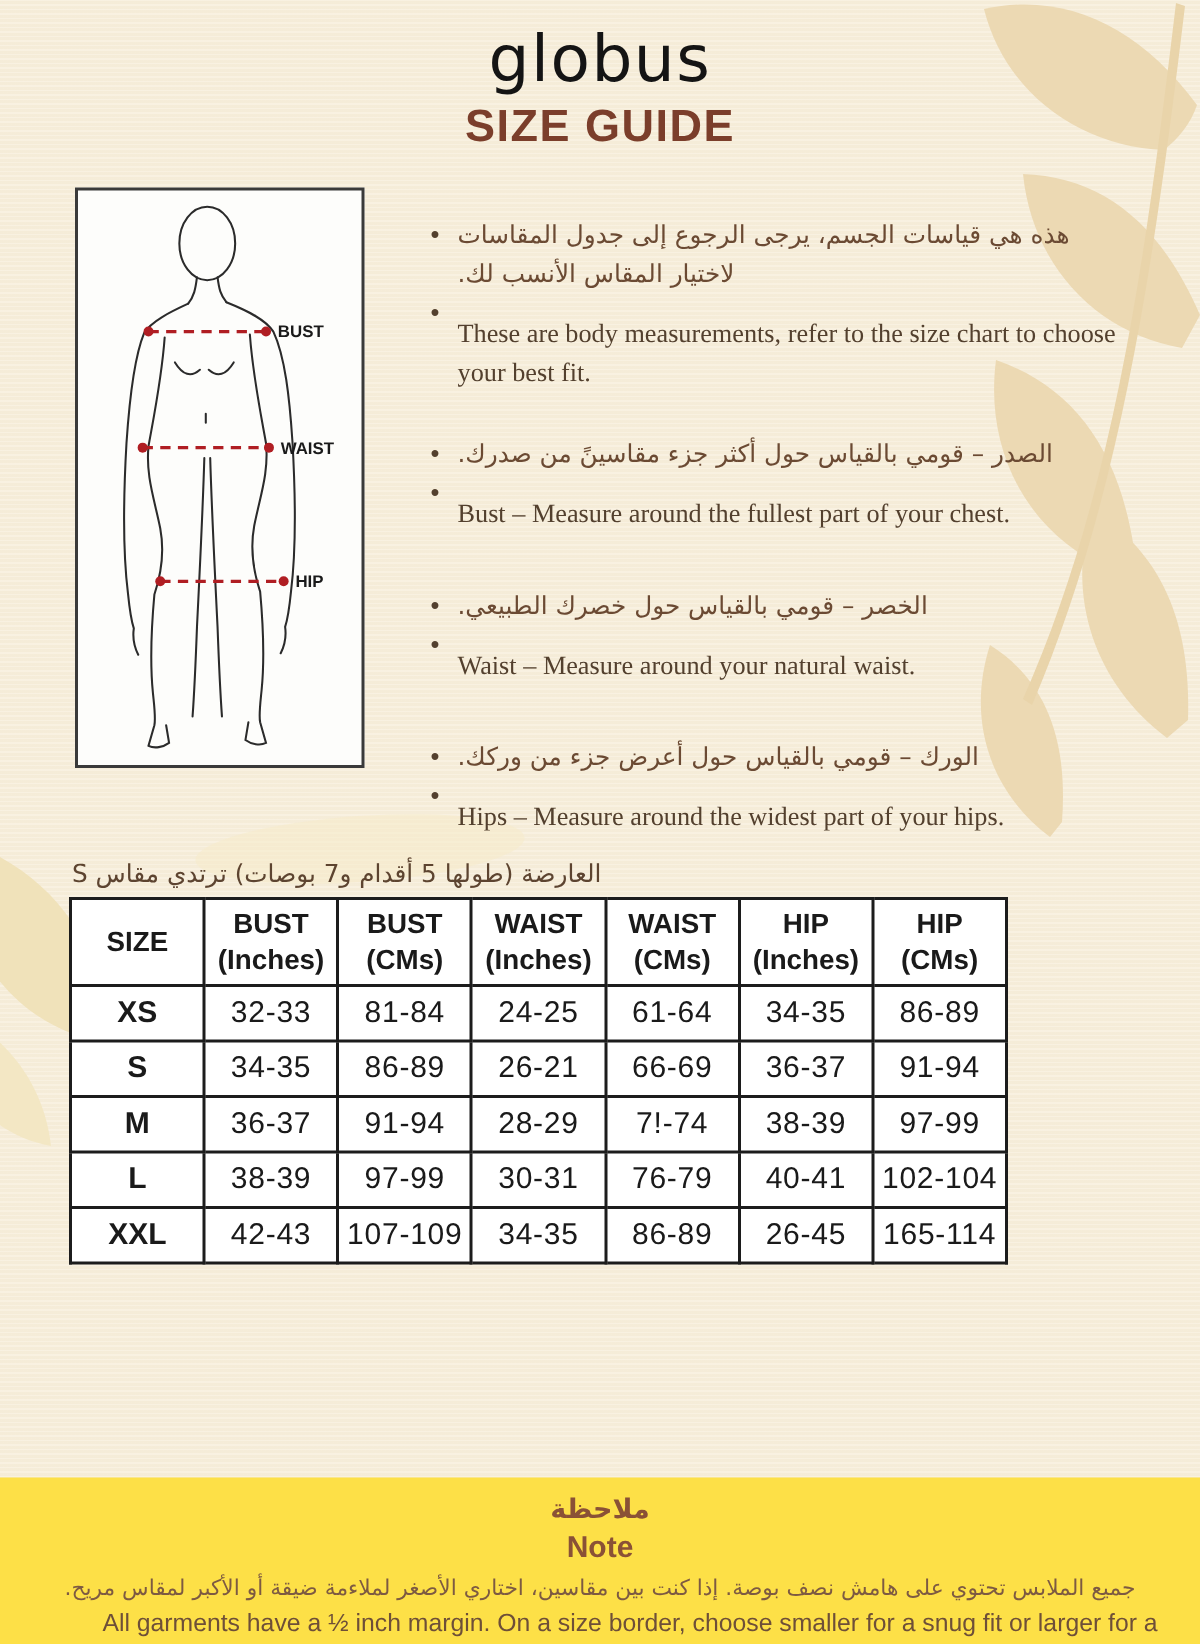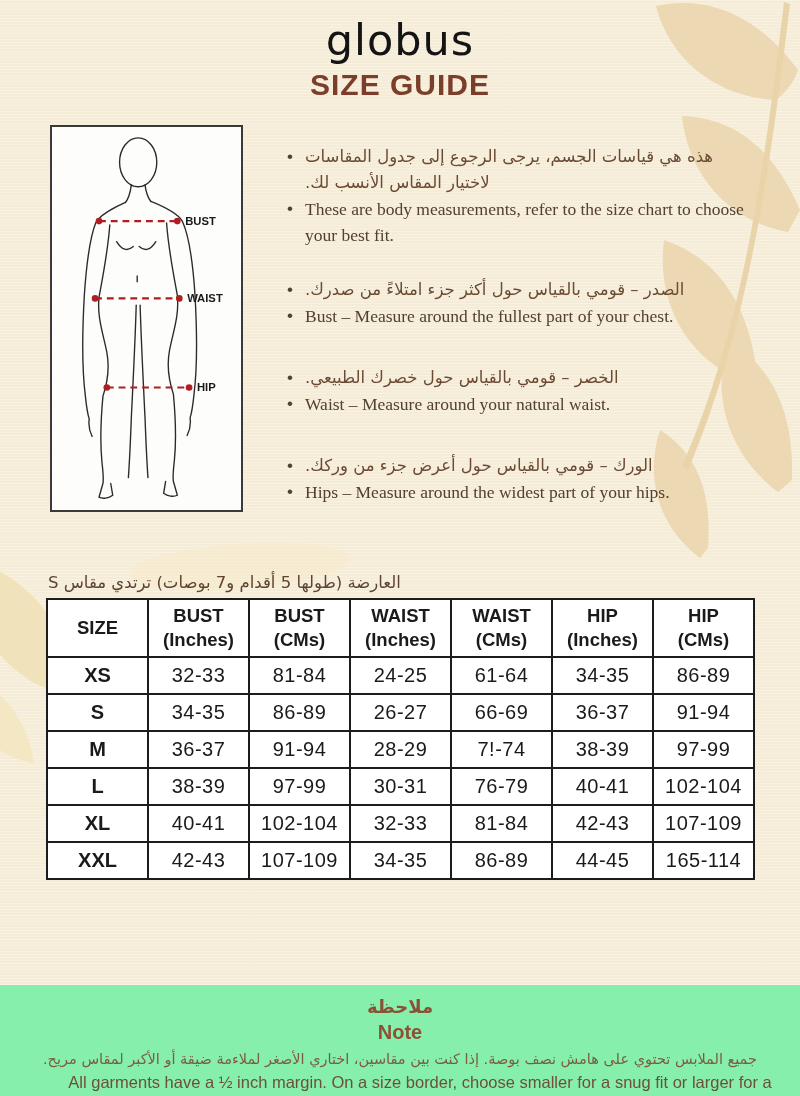--- a/index.html
+++ b/index.html
@@ -16,37 +16,37 @@
   .logo{font-family:"DejaVu Sans", sans-serif;font-size:43px;font-weight:500;letter-spacing:1px;color:#141414;line-height:48px;}
   .size-guide{font-family:"Liberation Sans", sans-serif;font-size:30px;font-weight:800;letter-spacing:1px;color:#7b3e2b;line-height:38px;margin-top:2px;}
   
   .figure-box{position:absolute;left:50px;top:125px;width:193px;height:387px;background:#fdfdfb;border:2px solid #3a3a3a;box-sizing:border-box;}
   
   .bullets{position:absolute;left:287px;top:144px;width:468px;}
   .b-group{margin-bottom:29px;}
   .b-item{display:flex;align-items:flex-start;}
   .b-dot{width:18px;flex:0 0 18px;font-size:17px;line-height:26px;color:#53402e;}
   .b-txt-ar{flex:1;direction:rtl;text-align:left;font-family:"DejaVu Sans","Liberation Sans",sans-serif;font-size:16.5px;line-height:26px;color:#6b4a33;}
-  .b-txt-en{flex:1;font-family:"Liberation Serif", serif;font-size:17.5px;line-height:26px;color:#53402e;}
+  .b-txt-en{flex:1;font-family:"Liberation Serif", serif;font-size:17.5px;line-height:26px;color:#53402e;margin-top:13px;}
   
   .model-note{position:absolute;left:48px;top:531px;width:560px;}
   .model-ar{direction:rtl;text-align:left;font-family:"DejaVu Sans","Liberation Sans",sans-serif;font-size:16.5px;line-height:25px;color:#5d4430;margin-top:39px;}
   .model-en{font-family:Liberation Sans, sans-serif;font-size:18px;line-height:25px;color:#c2410c;text-align:right;}
   
-  table.size-table{position:absolute;left:46px;top:598px;width:709px;border-collapse:collapse;table-layout:fixed;}
+  table.size-table{position:absolute;left:46px;top:598px;width:626px;border-collapse:collapse;table-layout:fixed;}
   table.size-table td{
     border:2px solid #1c1c1c;background:#fff;text-align:center;vertical-align:middle;
     white-space:pre-line;padding:0 2px;box-sizing:border-box;
   }
   tr.hdr-en td{height:58px;font-weight:700;font-size:18.5px;line-height:1.3;font-family:"Liberation Sans",sans-serif;}
   tr.hdr-ar td{height:52px;font-weight:700;font-size:14.5px;line-height:1.35;direction:rtl;font-family:"DejaVu Sans","Liberation Sans",sans-serif;}
   tr.data-row td{height:37px;font-size:20px;font-weight:400;letter-spacing:0.5px;font-family:"Liberation Sans",sans-serif;}
   tr.data-row td.size-cell{font-weight:700;letter-spacing:0;}
   
-  .note-bar{position:absolute;left:0;top:985px;width:800px;height:111px;background:#86efac;text-align:center;box-sizing:border-box;padding-top:9px;}
+  .note-bar{position:absolute;left:0;top:985px;width:800px;height:111px;background:#fde047;text-align:center;box-sizing:border-box;padding-top:9px;}
   .note-h-ar{font-family:"DejaVu Sans","Liberation Sans",sans-serif;font-size:18px;font-weight:700;color:#8a5136;line-height:25px;}
   .note-h-en{font-family:"Liberation Sans",sans-serif;font-size:20px;font-weight:700;color:#8a5136;line-height:26px;}
   .note-b-ar{direction:rtl;font-family:"DejaVu Sans","Liberation Sans",sans-serif;font-size:14.5px;color:#7d5a42;line-height:23px;margin-top:3px;}
   .note-b-en{font-family:"Liberation Sans",sans-serif;font-size:16.5px;color:#6e4f38;line-height:23px;margin-left:40px;}
 </style>
 </head>
 <body>
 
 <svg class="deco" style="top:0;right:0;" width="240" height="580" viewBox="0 0 240 580">
   <g fill="#ecd9b3">
@@ -115,21 +115,21 @@
         <div class="b-txt-ar">هذه هي قياسات الجسم، يرجى الرجوع إلى جدول المقاسات لاختيار المقاس الأنسب لك.</div>
       </div>
     <div class="b-item">
         <span class="b-dot">•</span>
         <div class="b-txt-en">These are body measurements, refer to the size chart to choose your best fit.</div>
       </div>
   </div>
   <div class="b-group">
     <div class="b-item">
         <span class="b-dot">•</span>
-        <div class="b-txt-ar">الصدر – قومي بالقياس حول أكثر جزء امتلاءً من صدرك.</div>
+        <div class="b-txt-ar">الصدر – قومي بالقياس حول أكثر جزء مقاسينً من صدرك.</div>
       </div>
     <div class="b-item">
         <span class="b-dot">•</span>
         <div class="b-txt-en">Bust – Measure around the fullest part of your chest.</div>
       </div>
   </div>
   <div class="b-group" style="margin-top:36px;">
     <div class="b-item">
         <span class="b-dot">•</span>
         <div class="b-txt-ar">الخصر – قومي بالقياس حول خصرك الطبيعي.</div>
@@ -179,21 +179,21 @@
     <td>81-84</td>
     <td>24-25</td>
     <td>61-64</td>
     <td>34-35</td>
     <td>86-89</td>
   </tr>
   <tr class="data-row">
     <td class="size-cell">S</td>
     <td>34-35</td>
     <td>86-89</td>
-    <td>26-27</td>
+    <td>26-21</td>
     <td>66-69</td>
     <td>36-37</td>
     <td>91-94</td>
   </tr>
   <tr class="data-row">
     <td class="size-cell">M</td>
     <td>36-37</td>
     <td>91-94</td>
     <td>28-29</td>
     <td>7!-74</td>
@@ -203,35 +203,26 @@
   <tr class="data-row">
     <td class="size-cell">L</td>
     <td>38-39</td>
     <td>97-99</td>
     <td>30-31</td>
     <td>76-79</td>
     <td>40-41</td>
     <td>102-104</td>
   </tr>
   <tr class="data-row">
-    <td class="size-cell">XL</td>
-    <td>40-41</td>
-    <td>102-104</td>
-    <td>32-33</td>
-    <td>81-84</td>
-    <td>42-43</td>
-    <td>107-109</td>
-  </tr>
-  <tr class="data-row">
     <td class="size-cell">XXL</td>
     <td>42-43</td>
     <td>107-109</td>
     <td>34-35</td>
     <td>86-89</td>
-    <td>44-45</td>
+    <td>26-45</td>
     <td>165-114</td>
   </tr>
   </tbody>
 </table>
 
 <div class="note-bar">
   <div class="note-h-ar">ملاحظة</div>
   <div class="note-h-en">Note</div>
   <div class="note-b-ar">جميع الملابس تحتوي على هامش نصف بوصة. إذا كنت بين مقاسين، اختاري الأصغر لملاءمة ضيقة أو الأكبر لمقاس مريح.</div>
   <div class="note-b-en">All garments have a ½ inch margin. On a size border, choose smaller for a snug fit or larger for a relaxed fit.</div>

